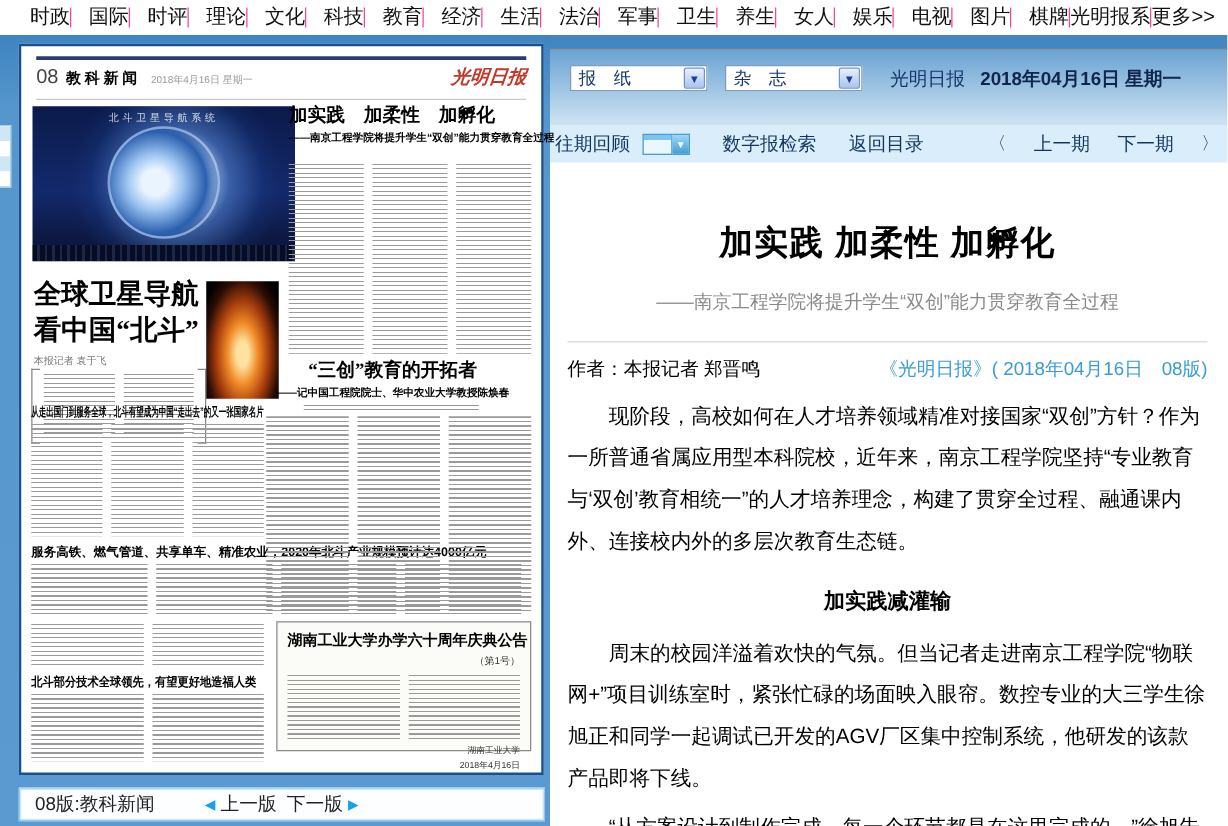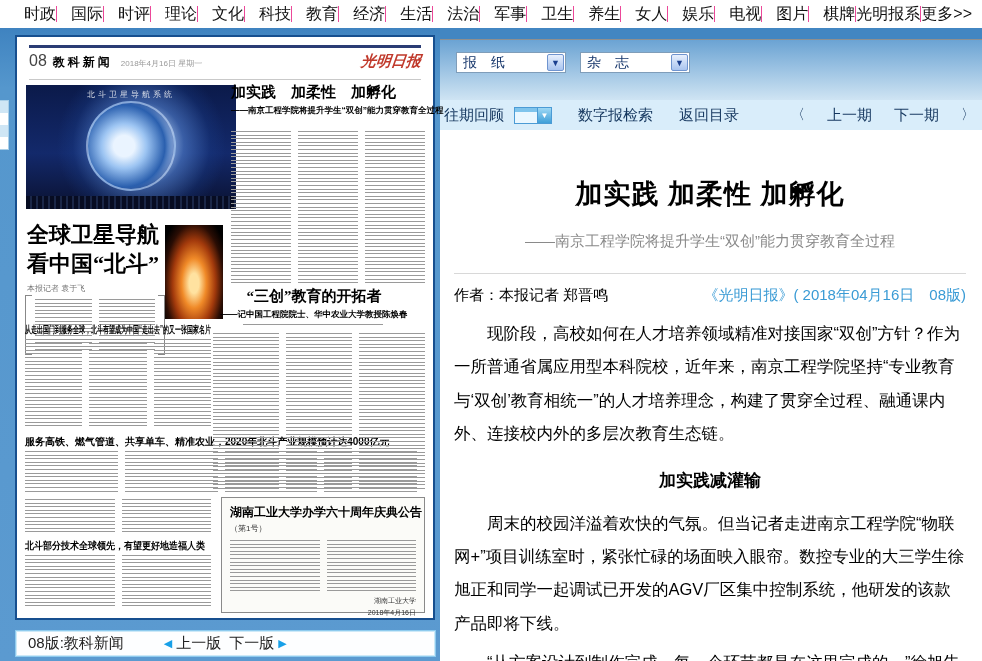--- a/index.html
+++ b/index.html
@@ -58,24 +58,24 @@
   .np-xh2{left:8px;top:398px;font-size:10px}
   .np-xh3{left:8px;top:502px;font-size:10px;transform:scaleX(.9)}
   .np-ft{left:214px;top:46px;width:194px;font-family:"Liberation Serif","DejaVu Serif",serif;
     font-weight:bold;font-size:15px;color:#000;white-space:nowrap}
   .np-fs{left:214px;top:68px;font-size:8.5px;font-weight:bold;color:#000;white-space:nowrap}
   .np-a2t{left:196px;top:250px;width:202px;text-align:center;font-family:"Liberation Serif","DejaVu Serif",serif;
     font-weight:bold;font-size:15px;color:#000;white-space:nowrap}
   .np-a2s{left:196px;top:272px;width:202px;text-align:center;font-size:8.5px;font-weight:bold;white-space:nowrap}
   .micro{display:flex;gap:7px}
   .micro i{flex:1;background:repeating-linear-gradient(#9a9a9a 0 1px,transparent 1px 3.6px)}
-  .notice{left:204px;top:460px;width:204px;height:116px;border:1px solid #8a8a8a;background:#fbfbf8;padding:6px 8px}
+  .notice{left:204px;top:460px;width:204px;height:104px;border:1px solid #8a8a8a;background:#fbfbf8;padding:6px 8px}
   .notice-title{font-family:"Liberation Serif","DejaVu Serif",serif;font-weight:bold;font-size:12px;
     text-align:center;white-space:nowrap}
-  .notice-no{font-size:8px;text-align:left;margin-top:2px;color:#333}
+  .notice-no{font-size:8px;text-align:right;margin-top:2px;color:#333}
   .notice-body{height:52px;margin-top:6px}
   .notice-sign{font-size:7px;text-align:right;color:#333;line-height:1.7;margin-top:3px}
   
   .page-nav-bar{position:absolute;left:15px;top:602px;width:421px;height:27px;background:#fdfeff;
     border:1px solid #8ecbee;box-shadow:0 0 0 1px #cde9f8 inset;display:flex;align-items:center;
     padding:0 12px;font-size:15px;color:#222}
   .page-nav-bar .arrow{color:#18a0e8;font-size:11px;margin:0 4px;cursor:pointer}
   .page-nav-bar a{color:#222;text-decoration:none;cursor:pointer}
   .pn-label{margin-right:36px}
   
@@ -295,20 +295,24 @@
     <div class="r-strip"></div>
 
     <div class="r-grad">
       <div class="xp-select">
         <span>报　纸</span>
         <span class="xp-arrow">▼</span>
       </div>
       <div class="xp-select">
         <span>杂　志</span>
         <span class="xp-arrow">▼</span>
+      </div>
+      <div class="issue-info">
+        <span>光明日报</span>
+        <b>2018年04月16日 星期一</b>
       </div>
     </div>
 
     <div class="toolbar">
       <span class="tool">往期回顾</span>
       <span class="calwrap">
         <span class="cal"></span>
         <span class="cal-dd">▼</span>
       </span>
       <span class="tool">数字报检索</span>

